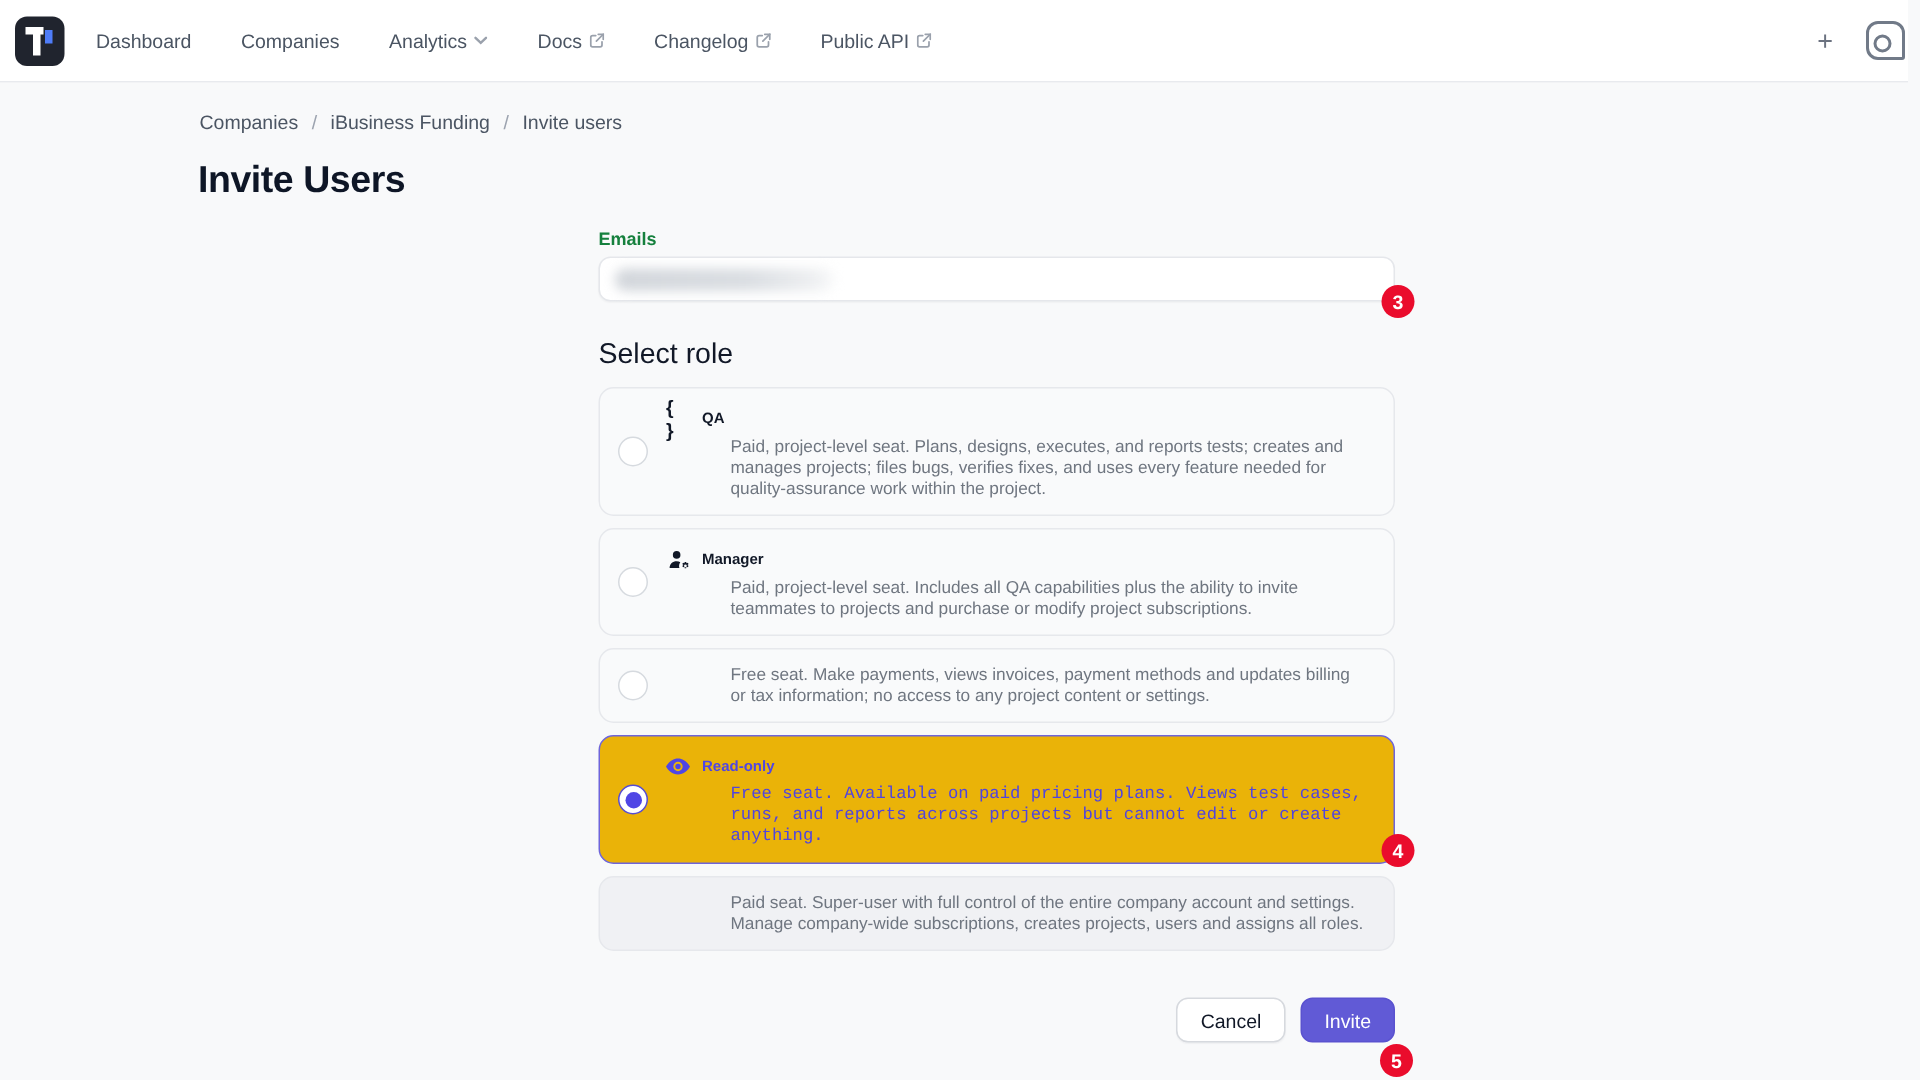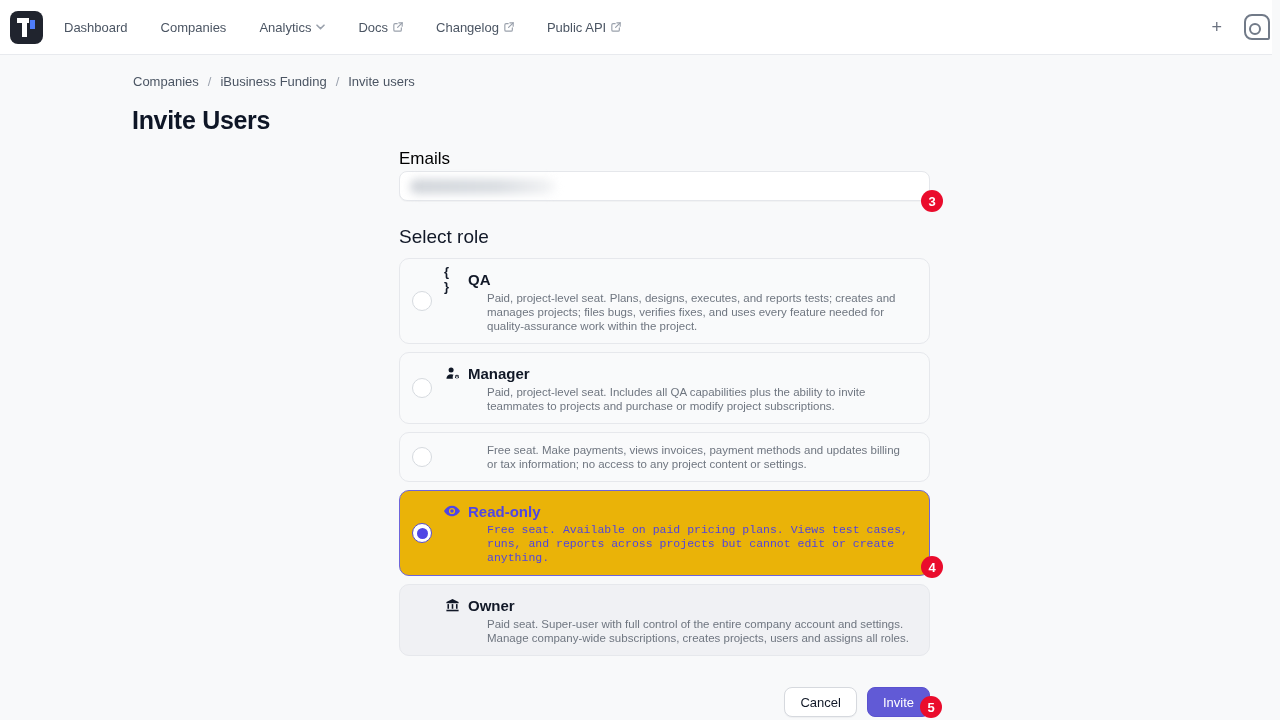--- a/index.html
+++ b/index.html
@@ -48,21 +48,21 @@
   }
   .breadcrumb .crumb { cursor:pointer; }
   .breadcrumb .sep { color:#9ca3af; }
   .page-title {
     position:absolute; left:132px; top:106px;
     font-size:25px; font-weight:800; color:#0e1626; letter-spacing:-0.3px;
   }
 
   
   .form-col { position:absolute; left:399px; top:151px; width:531px; }
-  .field-label { font-size:17px; color:#000000; line-height:16px; }
+  .field-label { font-size:12px; color:#15803d; line-height:16px;font-weight:bold; }
   .emails-input {
     margin-top:4px; width:531px; height:30px; background:#ffffff;
     border:1px solid #e5e7eb; border-radius:8px;
     box-shadow:0 1px 1px rgba(16,24,40,.03);
     display:flex; align-items:center; padding:0 10px; cursor:text;
   }
   .redacted-email {
     width:146px; height:15px; border-radius:7px;
     background:linear-gradient(90deg,#c3c8cf 0%,#cdd2d8 60%,#e7e9ec 90%,#f6f7f8 100%);
     filter:blur(4px); opacity:.75;
@@ -76,21 +76,21 @@
   }
   .role-radio-wrap { flex:0 0 44px; display:flex; align-items:center; justify-content:center; }
   .role-radio {
     width:20px; height:20px; border-radius:50%; background:#fff;
     border:1px solid #d6dadf;
   }
   .role-content { flex:1; padding-right:2px; }
   .role-head { display:flex; align-items:center; gap:8px; height:20px; margin-bottom:2px; }
   .role-icon { width:16px; height:16px; display:flex; align-items:center; justify-content:center; color:#111827; }
   .role-icon.glyph { font-weight:800; font-size:13px; letter-spacing:1px; }
-  .role-name { font-size:15px; font-weight:700; color:#111827; }
+  .role-name { font-size:10px; font-weight:700; color:#111827; }
   .role-desc { font-size:11.5px; line-height:14px; color:#6f7680;margin-left:43px; }
 
   .role-card.selected { background:#eab308; border:1px solid #6e65da; }
   .role-card.selected .role-radio { border:1px solid #564dd2; position:relative; }
   .role-card.selected .role-radio::after {
     content:""; position:absolute; left:3.5px; top:3.5px; width:11px; height:11px;
     border-radius:50%; background:#4f46e5;
   }
   .role-card.selected .role-icon { color:#4f46e5; }
   .role-card.selected .role-name { color:#4f46e5; }
@@ -251,32 +251,20 @@
           </span>
           <span class="role-name">Read-only</span>
         </div>
         <div class="role-desc">Free seat. Available on paid pricing plans. Views test cases, runs, and reports across projects but cannot edit or create anything.</div>
       </div>
     </div>
 
     <div class="role-card disabled">
       <div class="role-radio-wrap"></div>
       <div class="role-content">
-        <div class="role-head">
-          <span class="role-icon">
-            <svg width="15" height="15" viewBox="0 0 16 16" fill="currentColor">
-                <path d="M8 1 1.5 4.2v1.3h13V4.2L8 1z"></path>
-                <rect x="2.6" y="6.5" width="1.7" height="5"></rect>
-                <rect x="7.15" y="6.5" width="1.7" height="5"></rect>
-                <rect x="11.7" y="6.5" width="1.7" height="5"></rect>
-                <rect x="1.5" y="12.5" width="13" height="1.7"></rect>
-              </svg>
-          </span>
-          <span class="role-name">Owner</span>
-        </div>
         <div class="role-desc">Paid seat. Super-user with full control of the entire company account and settings. Manage company-wide subscriptions, creates projects, users and assigns all roles.</div>
       </div>
     </div>
 
   </div>
 
   <div class="form-actions">
     <button class="btn btn-cancel">Cancel</button>
     <button class="btn btn-invite">Invite</button>
   </div>

